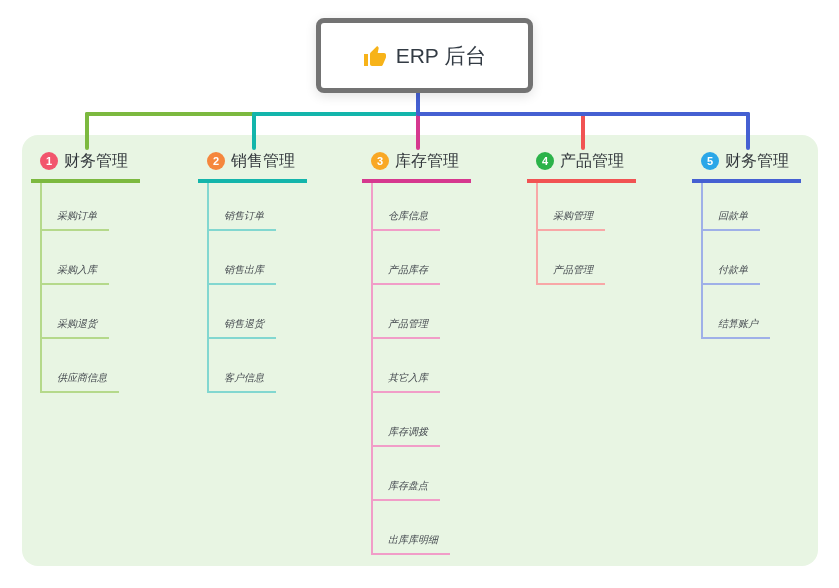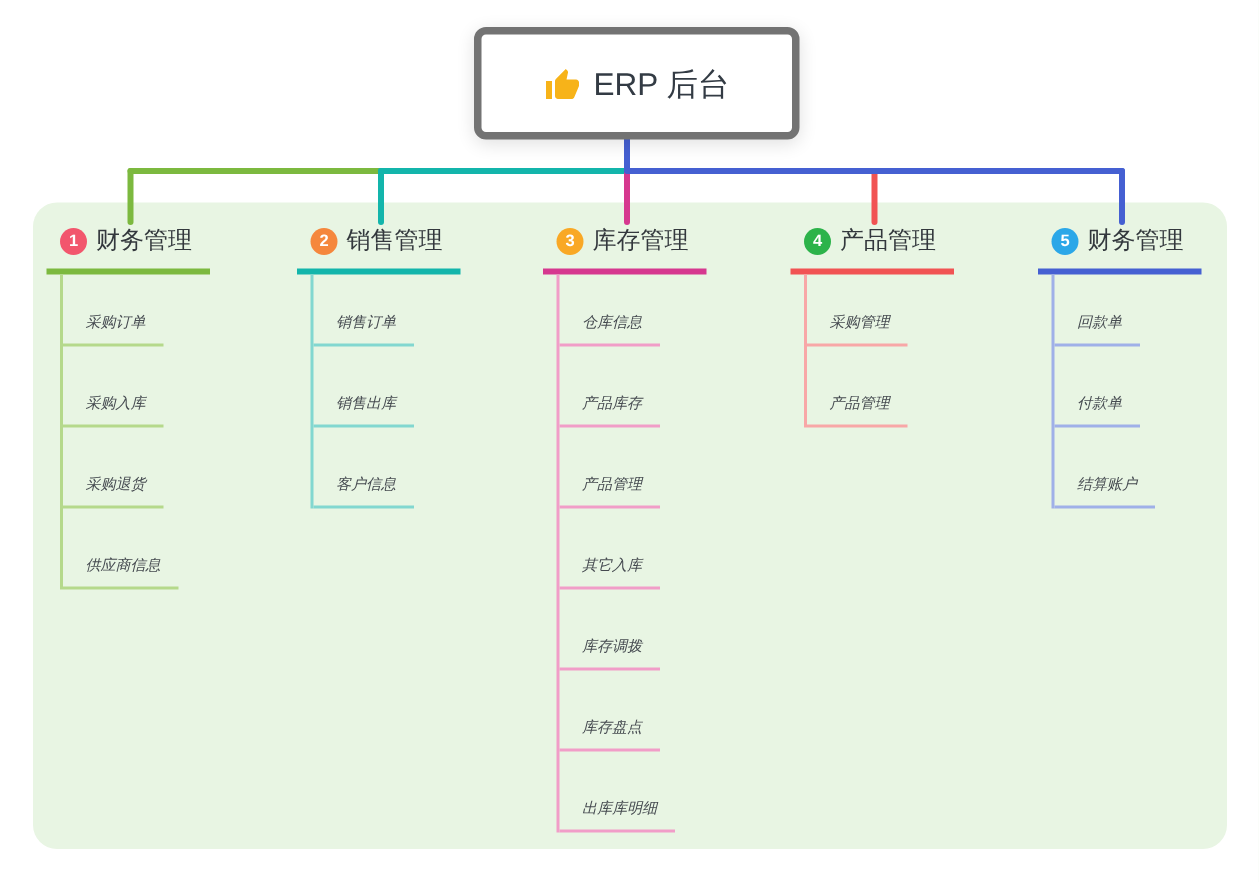--- a/index.html
+++ b/index.html
@@ -101,20 +101,21 @@
         </ul>
       </section>
       <section class="branch b2" style="--strong: #13b5ab; --light: #82d7d0; --badge: #f5873d;">
         <div class="branch-header">
           <span class="badge">2</span>
           <span class="branch-label">销售管理</span>
         </div>
         <ul class="children">
           <li class="child">销售订单</li>
           <li class="child">销售出库</li>
+          <li class="child">销售退货</li>
           <li class="child">客户信息</li>
         </ul>
       </section>
       <section class="branch b3" style="--strong: #d6388f; --light: #f19dc8; --badge: #f9a825;">
         <div class="branch-header">
           <span class="badge">3</span>
           <span class="branch-label">库存管理</span>
         </div>
         <ul class="children">
           <li class="child">仓库信息</li>

